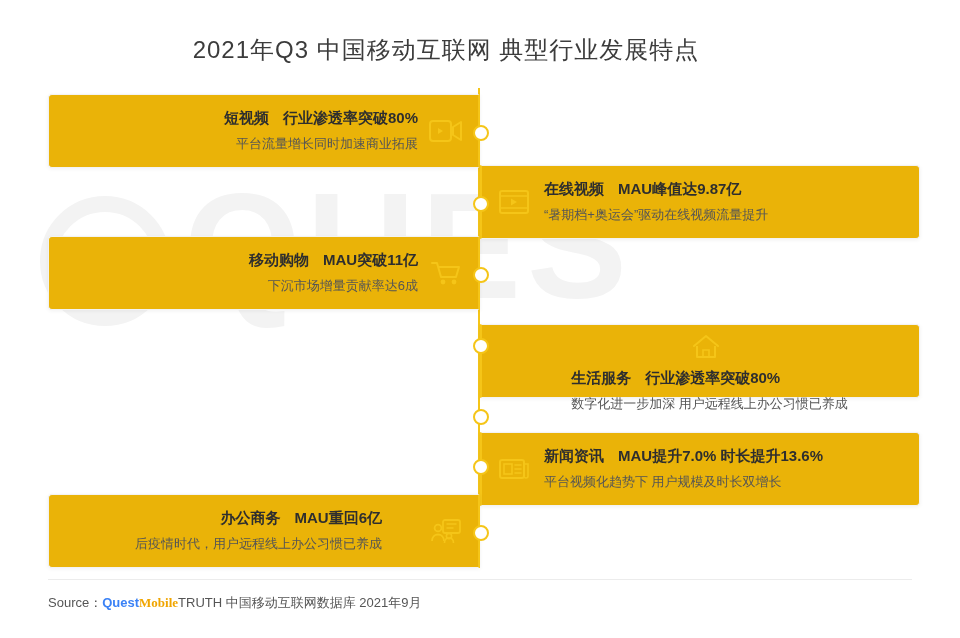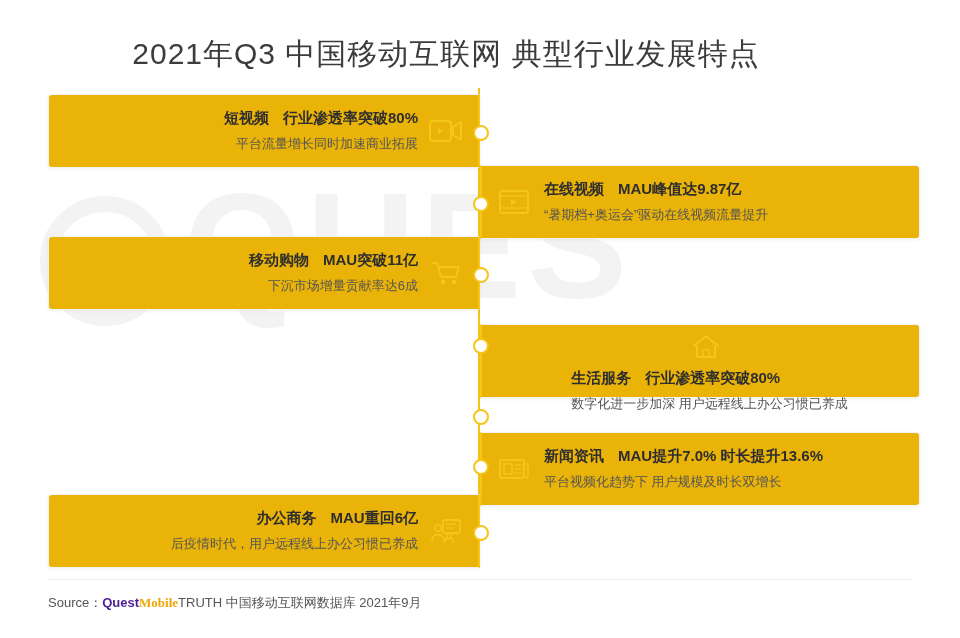--- a/index.html
+++ b/index.html
@@ -39,21 +39,21 @@
     margin-right: 14px;
     box-sizing: border-box;
   }
 
   .page-title {
     position: absolute;
     top: 34px;
     left: 0;
     width: 892px;
     text-align: center;
-    font-size: 30px;
+    font-size: 24px;
     color: #3c3c3c;
     letter-spacing: 1px;
     z-index: 3;
   }
 
   
   .timeline-axis {
     position: absolute;
     left: 478px;
     top: 88px;
@@ -150,21 +150,21 @@
   .card-icon svg { display: block; }
 
   .source-line {
     position: absolute;
     left: 48px;
     bottom: 26px;
     font-size: 13px;
     color: #555;
     z-index: 3;
   }
-  .source-line .brand-q { color: #4c1d95; font-weight: bold; }
+  .source-line .brand-q { color: #3b82f6; font-weight: bold; }
   .source-line .brand-m { color: #f0a500; font-weight: bold; font-family: Liberation Serif, serif; }
   .source-line .truth { color: #555; }
   .divider-line {
     position: absolute;
     left: 48px;
     bottom: 58px;
     width: 864px;
     height: 1px;
     background: #ececec;
     z-index: 3;
@@ -252,21 +252,21 @@
           <path d="M26 9 H30 V21 A2 2 0 0 1 26 21" fill="none" stroke="#f5c518" stroke-width="1.6"></path>
         </svg>
     </div>
     <div class="card-text">
       <div class="card-title"><span>新闻资讯</span><span class="sep"></span><span>MAU提升7.0% 时长提升13.6%</span></div>
       <div class="card-desc">平台视频化趋势下 用户规模及时长双增长</div>
     </div>
   </div>
   <div class="node-dot" style="top:459px;"></div>
 
-  <div class="card left" style="top:494px;">
+  <div class="card left" style="top:494px;gap:36px;">
     <div class="card-text">
       <div class="card-title"><span>办公商务</span><span class="sep"></span><span>MAU重回6亿</span></div>
       <div class="card-desc">后疫情时代，用户远程线上办公习惯已养成</div>
     </div>
     <div class="card-icon">
       <svg width="32" height="28" viewBox="0 0 32 28">
           <rect x="13" y="3" width="17" height="13" rx="2" fill="none" stroke="#f5c518" stroke-width="1.8"></rect>
           <path d="M17 7 H26 M17 11 H23" stroke="#f5c518" stroke-width="1.5" stroke-linecap="round"></path>
           <circle cx="8" cy="11" r="3.4" fill="none" stroke="#f5c518" stroke-width="1.8"></circle>
           <path d="M2 24 C2 19.5 5 17.5 8 17.5 C11 17.5 14 19.5 14 24" fill="none" stroke="#f5c518" stroke-width="1.8"></path>

